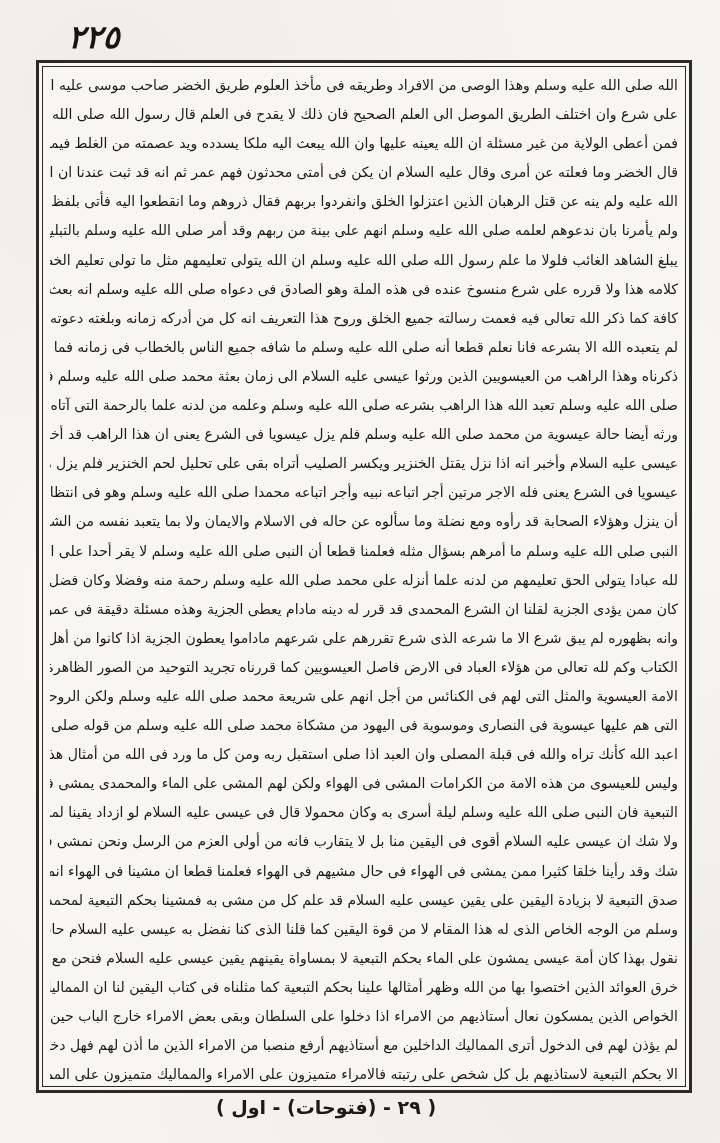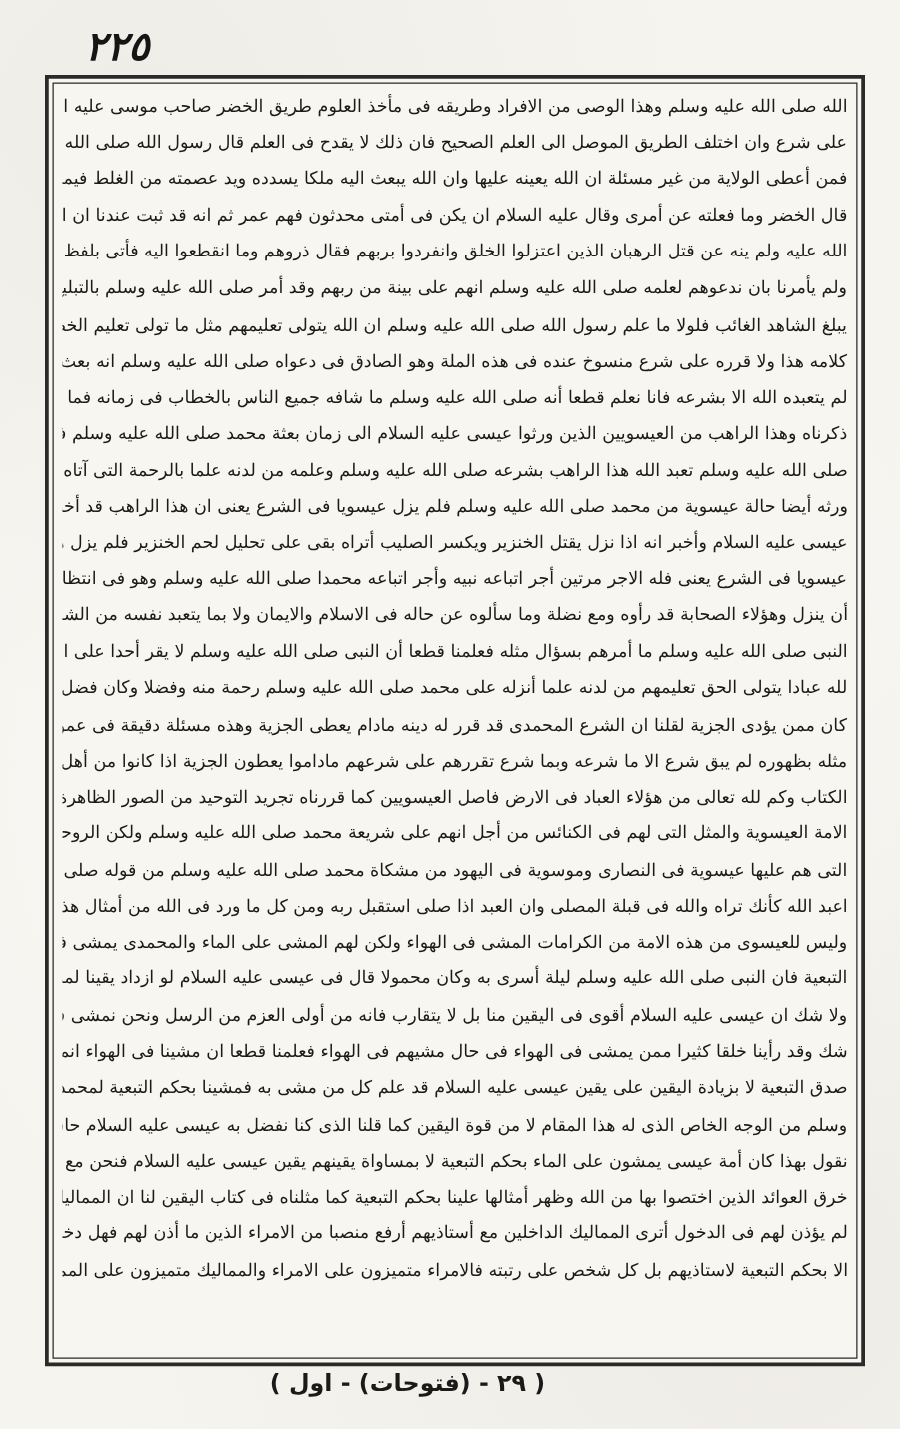--- a/index.html
+++ b/index.html
@@ -90,42 +90,44 @@
   <div class="frame-inner">
     <div class="text-block">
         <div class="text-line">الله صلى الله عليه وسلم وهذا الوصى من الافراد وطريقه فى مأخذ العلوم طريق الخضر صاحب موسى عليه السلام فهو</div>
         <div class="text-line">على شرع وان اختلف الطريق الموصل الى العلم الصحيح فان ذلك لا يقدح فى العلم قال رسول الله صلى الله عليه وسلم</div>
         <div class="text-line">فمن أعطى الولاية من غير مسئلة ان الله يعينه عليها وان الله يبعث اليه ملكا يسدده ويد عصمته من الغلط فيما يحكم به</div>
         <div class="text-line">قال الخضر وما فعلته عن أمرى وقال عليه السلام ان يكن فى أمتى محدثون فهم عمر ثم انه قد ثبت عندنا ان النبى صلى</div>
         <div class="text-line">الله عليه ولم ينه عن قتل الرهبان الذين اعتزلوا الخلق وانفردوا بربهم فقال ذروهم وما انقطعوا اليه فأتى بلفظ مجمل</div>
         <div class="text-line">ولم يأمرنا بان ندعوهم لعلمه صلى الله عليه وسلم انهم على بينة من ربهم وقد أمر صلى الله عليه وسلم بالتبليغ وأمرنا أن</div>
         <div class="text-line">يبلغ الشاهد الغائب فلولا ما علم رسول الله صلى الله عليه وسلم ان الله يتولى تعليمهم مثل ما تولى تعليم الخضر وغيره ما كان</div>
         <div class="text-line">كلامه هذا ولا قرره على شرع منسوخ عنده فى هذه الملة وهو الصادق فى دعواه صلى الله عليه وسلم انه بعث الى الناس</div>
+        <div class="text-line">كافة كما ذكر الله تعالى فيه فعمت رسالته جميع الخلق وروح هذا التعريف انه كل من أدركه زمانه وبلغته دعوته</div>
         <div class="text-line">لم يتعبده الله الا بشرعه فانا نعلم قطعا أنه صلى الله عليه وسلم ما شافه جميع الناس بالخطاب فى زمانه فما هو الا الوجه الذى</div>
         <div class="text-line">ذكرناه وهذا الراهب من العيسويين الذين ورثوا عيسى عليه السلام الى زمان بعثة محمد صلى الله عليه وسلم فلما بعث محمد</div>
         <div class="text-line">صلى الله عليه وسلم تعبد الله هذا الراهب بشرعه صلى الله عليه وسلم وعلمه من لدنه علما بالرحمة التى آتاه من عنده كان</div>
         <div class="text-line">ورثه أيضا حالة عيسوية من محمد صلى الله عليه وسلم فلم يزل عيسويا فى الشرع يعنى ان هذا الراهب قد أخبر بنزول</div>
         <div class="text-line">عيسى عليه السلام وأخبر انه اذا نزل يقتل الخنزير ويكسر الصليب أتراه بقى على تحليل لحم الخنزير فلم يزل هذا الراهب</div>
         <div class="text-line">عيسويا فى الشرع يعنى فله الاجر مرتين أجر اتباعه نبيه وأجر اتباعه محمدا صلى الله عليه وسلم وهو فى انتظار عيسى الى</div>
         <div class="text-line">أن ينزل وهؤلاء الصحابة قد رأوه ومع نضلة وما سألوه عن حاله فى الاسلام والايمان ولا بما يتعبد نفسه من الشرائع لان</div>
         <div class="text-line">النبى صلى الله عليه وسلم ما أمرهم بسؤال مثله فعلمنا قطعا أن النبى صلى الله عليه وسلم لا يقر أحدا على الشرك وعلم ان</div>
         <div class="text-line">لله عبادا يتولى الحق تعليمهم من لدنه علما أنزله على محمد صلى الله عليه وسلم رحمة منه وفضلا وكان فضل الله عظيما ولو</div>
         <div class="text-line">كان ممن يؤدى الجزية لقلنا ان الشرع المحمدى قد قرر له دينه مادام يعطى الجزية وهذه مسئلة دقيقة فى عموم رسالته</div>
-        <div class="text-line">مثله بظهوره لم يبق شرع الا ما شرعه وبما شرع تقررهم على شرعهم ماداموا يعطون الجزية اذا كانوا من أهل</div>
+        <div class="text-line">وانه بظهوره لم يبق شرع الا ما شرعه الذى شرع تقررهم على شرعهم ماداموا يعطون الجزية اذا كانوا من أهل</div>
         <div class="text-line">الكتاب وكم لله تعالى من هؤلاء العباد فى الارض فاصل العيسويين كما قررناه تجريد التوحيد من الصور الظاهرة فى</div>
         <div class="text-line">الامة العيسوية والمثل التى لهم فى الكنائس من أجل انهم على شريعة محمد صلى الله عليه وسلم ولكن الروحانية الحالية</div>
         <div class="text-line">التى هم عليها عيسوية فى النصارى وموسوية فى اليهود من مشكاة محمد صلى الله عليه وسلم من قوله صلى الله عليه وسلم</div>
         <div class="text-line">اعبد الله كأنك تراه والله فى قبلة المصلى وان العبد اذا صلى استقبل ربه ومن كل ما ورد فى الله من أمثال هذه النسب</div>
         <div class="text-line">وليس للعيسوى من هذه الامة من الكرامات المشى فى الهواء ولكن لهم المشى على الماء والمحمدى يمشى فى الهواء بحكم</div>
         <div class="text-line">التبعية فان النبى صلى الله عليه وسلم ليلة أسرى به وكان محمولا قال فى عيسى عليه السلام لو ازداد يقينا لمشى فى الهواء</div>
         <div class="text-line">ولا شك ان عيسى عليه السلام أقوى فى اليقين منا بل لا يتقارب فانه من أولى العزم من الرسل ونحن نمشى فى الهواء بلا</div>
         <div class="text-line">شك وقد رأينا خلقا كثيرا ممن يمشى فى الهواء فى حال مشيهم فى الهواء فعلمنا قطعا ان مشينا فى الهواء انما هو بحكم</div>
         <div class="text-line">صدق التبعية لا بزيادة اليقين على يقين عيسى عليه السلام قد علم كل من مشى به فمشينا بحكم التبعية لمحمد صلى الله عليه</div>
         <div class="text-line">وسلم من الوجه الخاص الذى له هذا المقام لا من قوة اليقين كما قلنا الذى كنا نفضل به عيسى عليه السلام حاشى لله أن</div>
         <div class="text-line">نقول بهذا كان أمة عيسى يمشون على الماء بحكم التبعية لا بمساواة يقينهم يقين عيسى عليه السلام فنحن مع الرسل فى</div>
         <div class="text-line">خرق العوائد الذين اختصوا بها من الله وظهر أمثالها علينا بحكم التبعية كما مثلناه فى كتاب اليقين لنا ان المماليك</div>
+        <div class="text-line">الخواص الذين يمسكون نعال أستاذيهم من الامراء اذا دخلوا على السلطان وبقى بعض الامراء خارج الباب حين</div>
         <div class="text-line">لم يؤذن لهم فى الدخول أترى المماليك الداخلين مع أستاذيهم أرفع منصبا من الامراء الذين ما أذن لهم فهل دخلوا</div>
         <div class="text-line">الا بحكم التبعية لاستاذيهم بل كل شخص على رتبته فالامراء متميزون على الامراء والمماليك متميزون على المماليك</div>
       </div>
   </div>
 </div>
 
 <div class="footer">( ٢٩ - (فتوحات) - اول )</div>
 
 </body></html>

